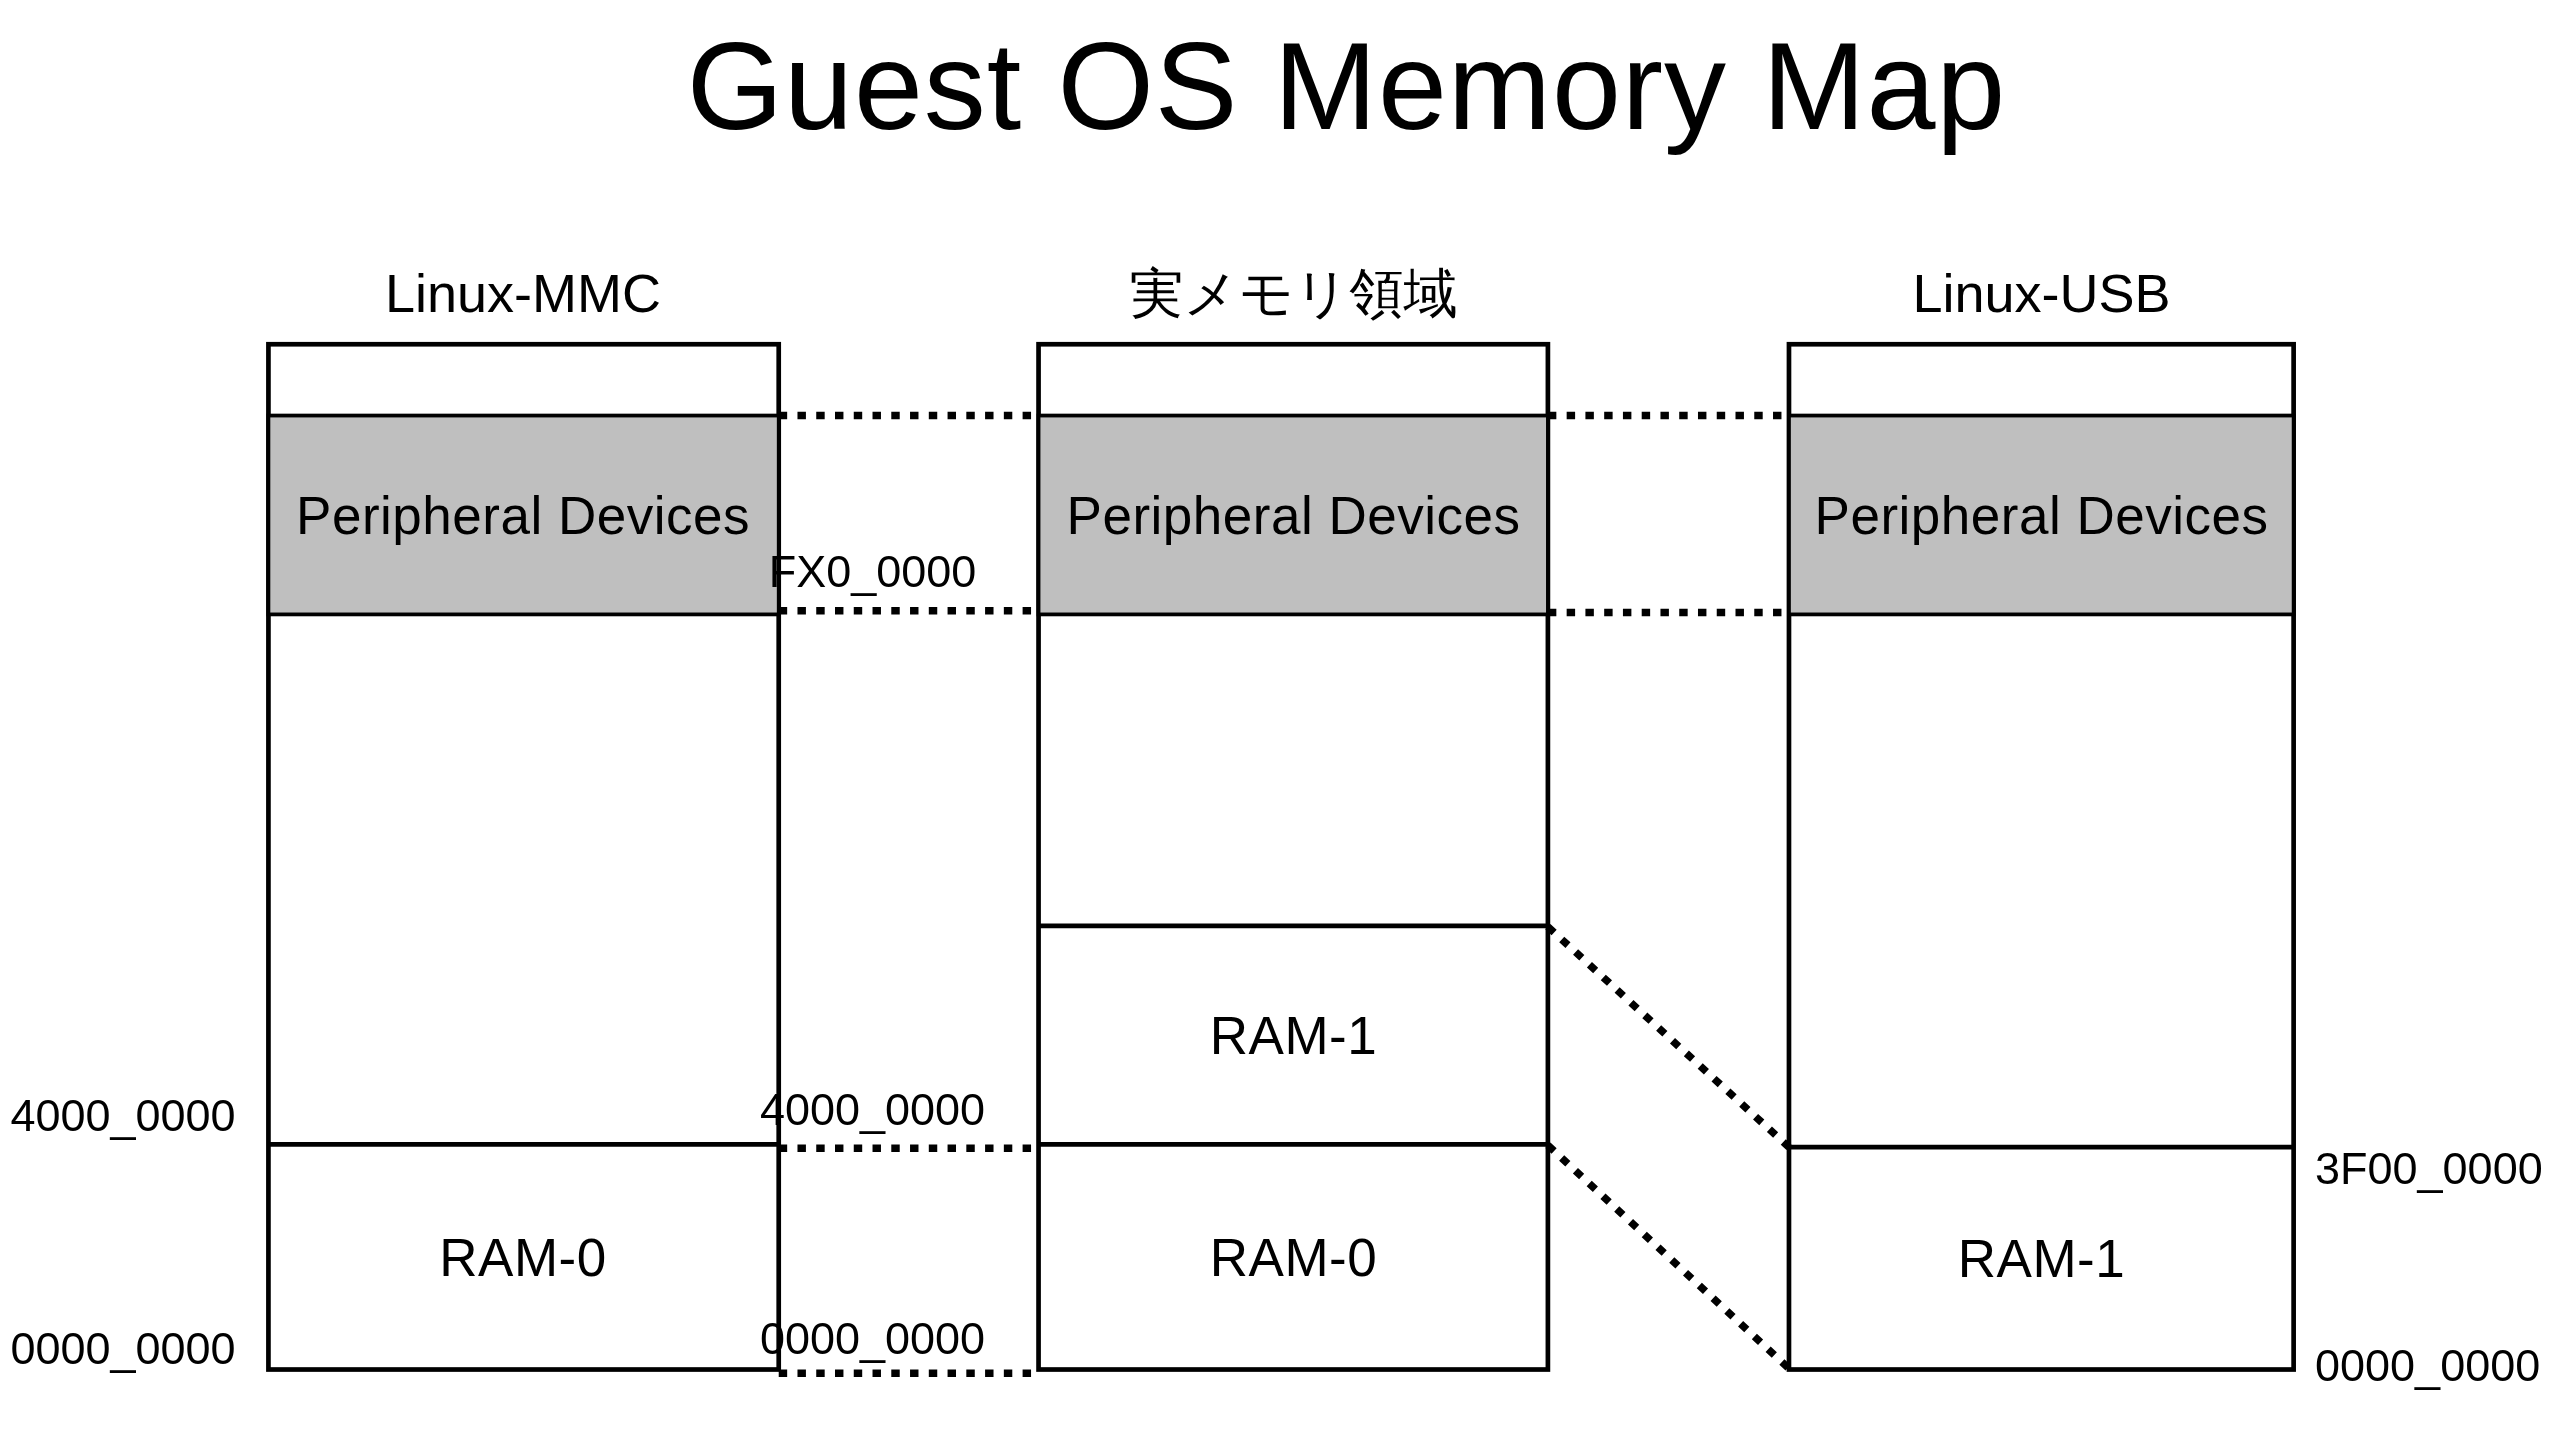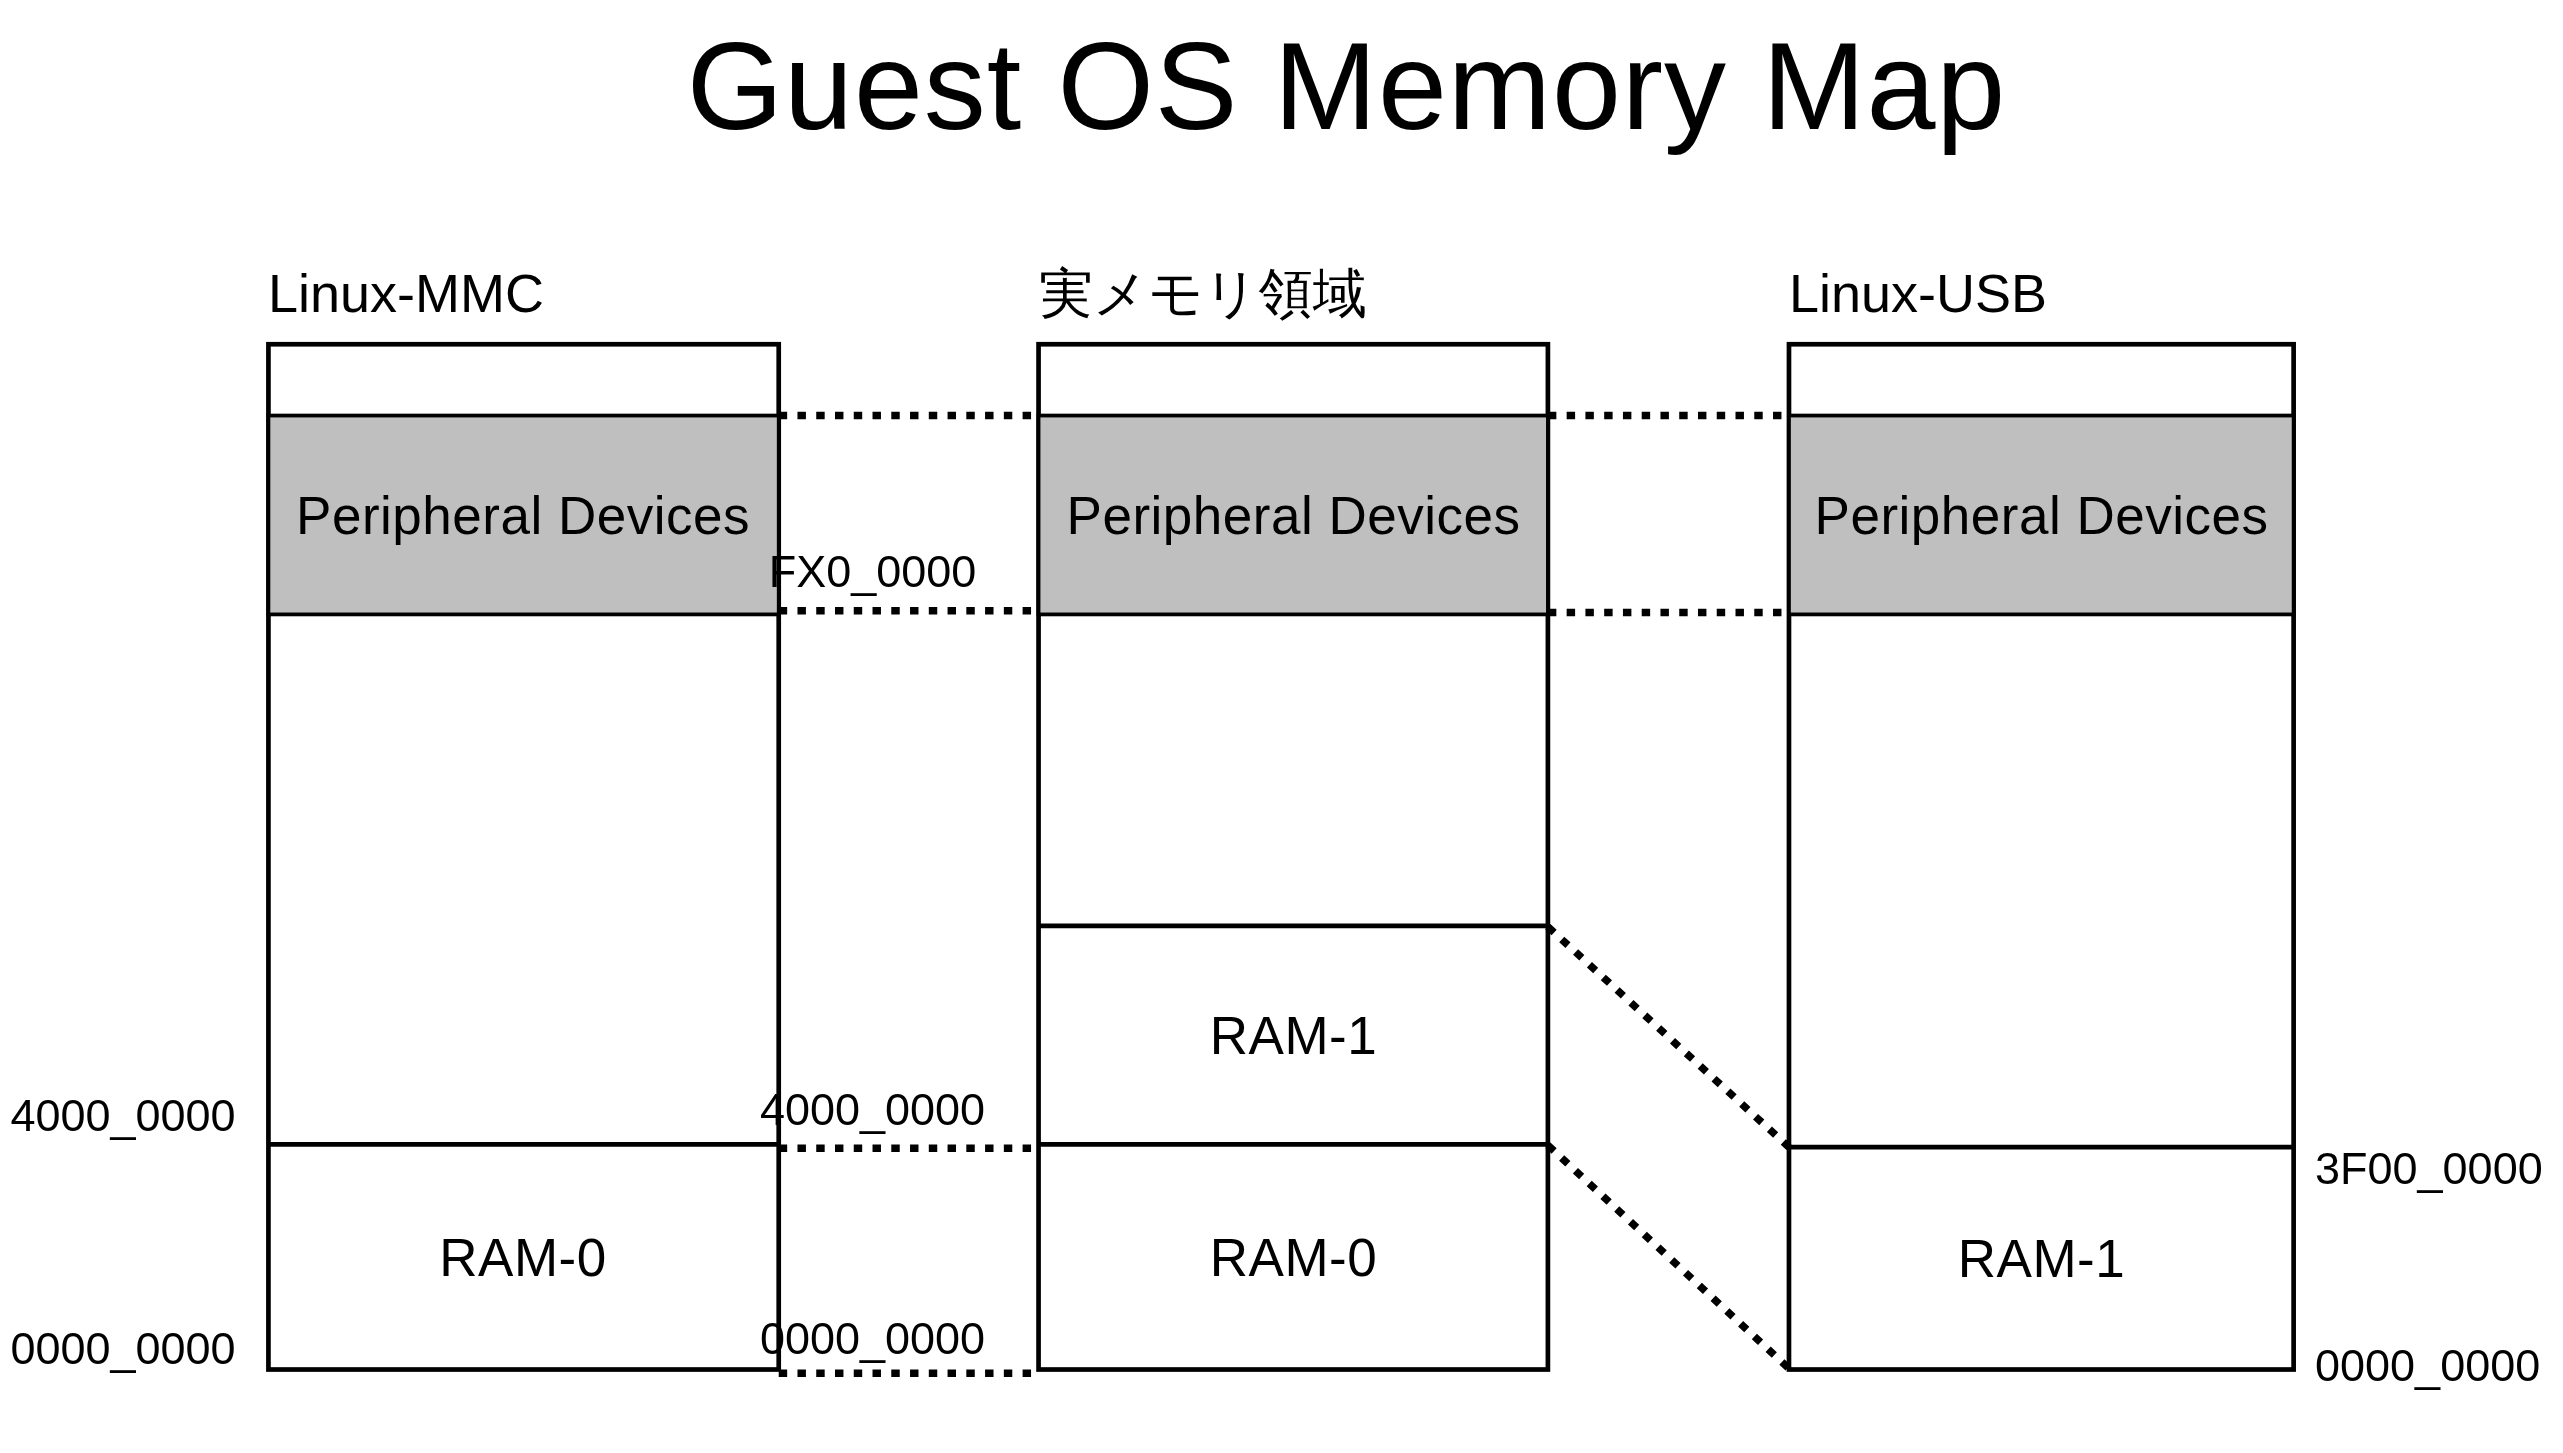--- a/index.html
+++ b/index.html
@@ -16,21 +16,21 @@
   #diagram-svg { position: absolute; left: 0; top: 0; }
   .txt { position: absolute; font-weight: 300; white-space: nowrap; }
   .title {
     left: 65px; top: 15px; width: 2563px;
     text-align: center;
     font-size: 124px;
     letter-spacing: 0.9px;
   }
   .col-label {
     top: 263px; height: 60px; line-height: 60px;
-    text-align: left;
+    text-align: center;
     font-size: 54px;
   }
   .region-label {
     display: flex; align-items: center; justify-content: center;
     font-size: 53px;
     letter-spacing: 0.5px;
   }
   .addr {
     height: 56px; line-height: 56px;
     font-size: 45px;

